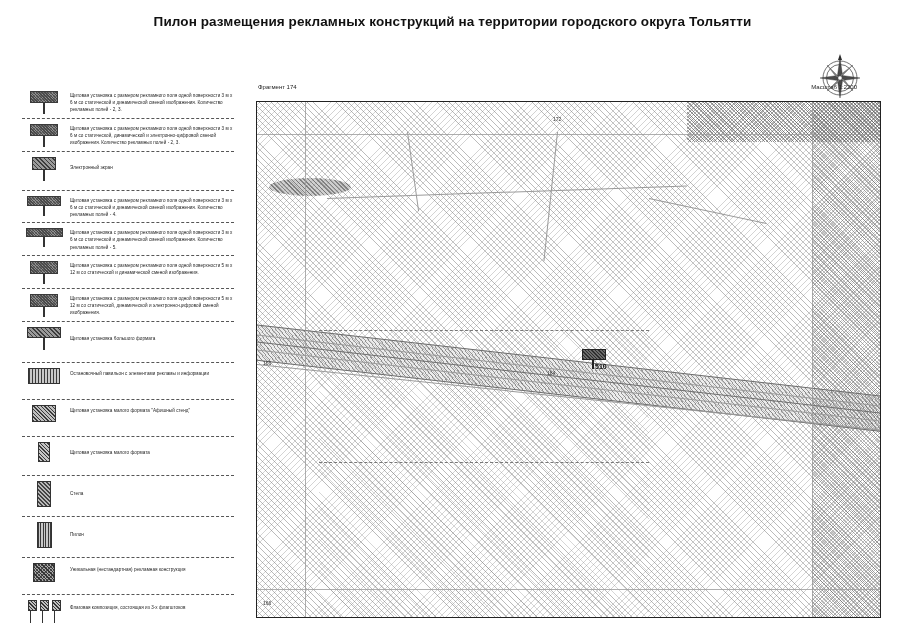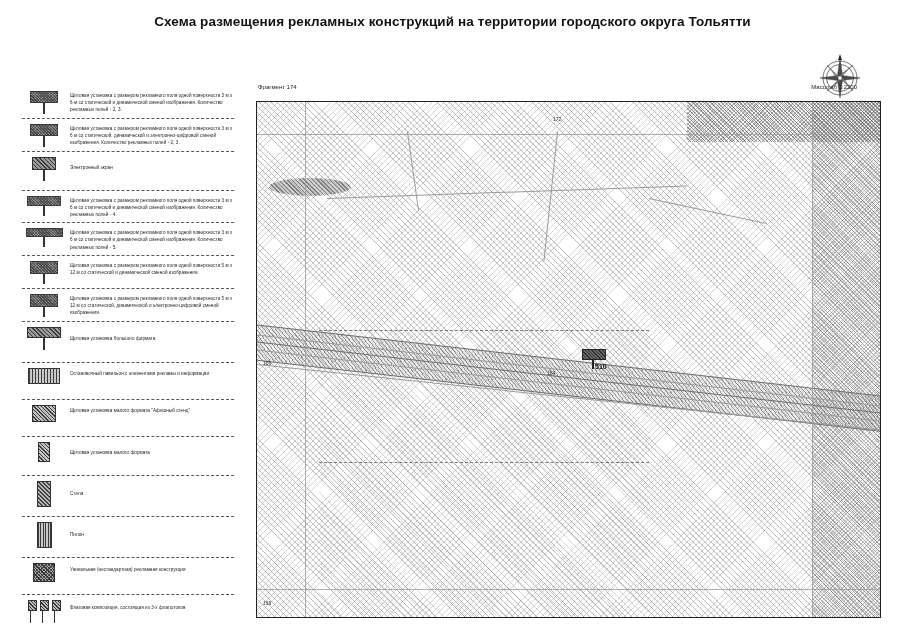--- a/index.html
+++ b/index.html
@@ -137,21 +137,21 @@
     width:1.5px;height:9px;background:#222;margin-left:10px;
   }
   #marker-510 .mlabel{
     position:absolute;left:13px;top:14px;
     font-size:7px;font-weight:bold;color:#111;
   }
 </style>
 </head>
 <body>
 
-<div id="page-title">Схема размещения рекламных конструкций на территории городского округа Тольятти</div>
+<div id="page-title">Пилон размещения рекламных конструкций на территории городского округа Тольятти</div>
 
 <div id="compass">
   <svg viewBox="0 0 56 52" width="56" height="52">
     <g stroke="#333" fill="none" stroke-width="0.7">
       <circle cx="28" cy="26" r="17"></circle>
       <circle cx="28" cy="26" r="13.5"></circle>
     </g>
     <g fill="#4a4a4a" stroke="#2b2b2b" stroke-width="0.4">
       <polygon points="28,6 30.6,24 28,26 25.4,24"></polygon>
       <polygon points="28,46 30.6,28 28,26 25.4,28"></polygon>

